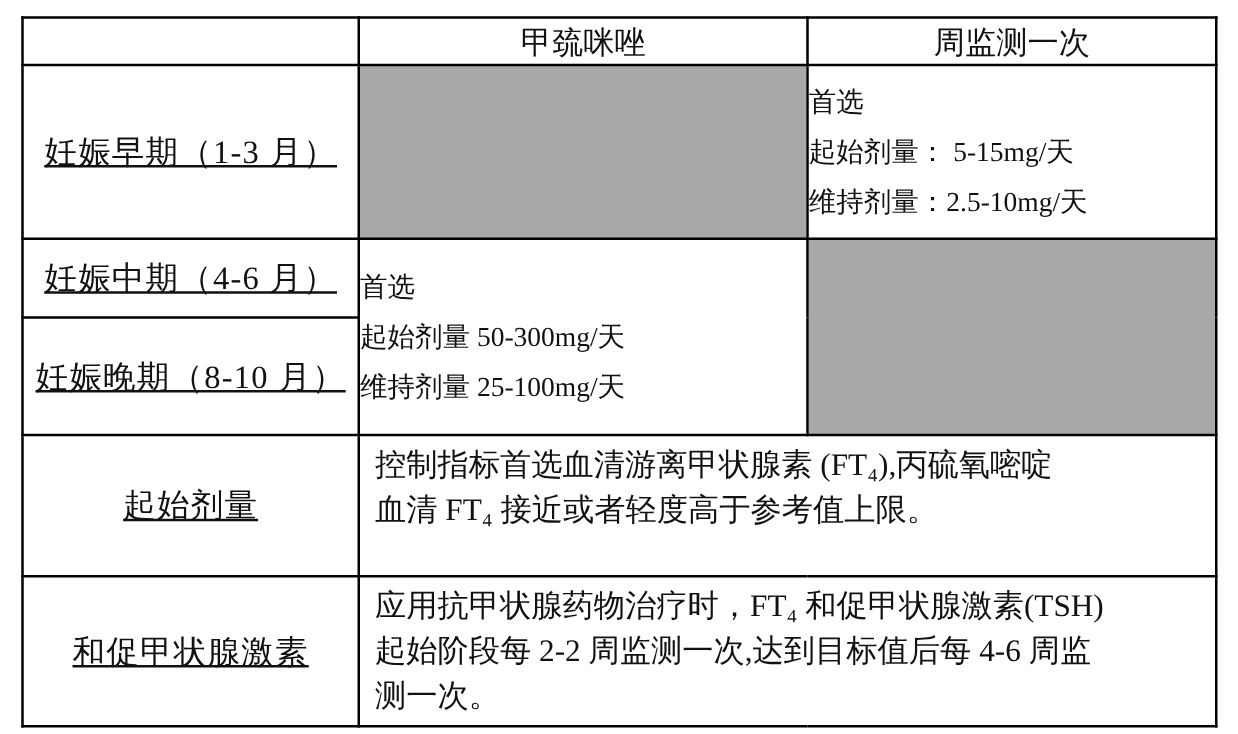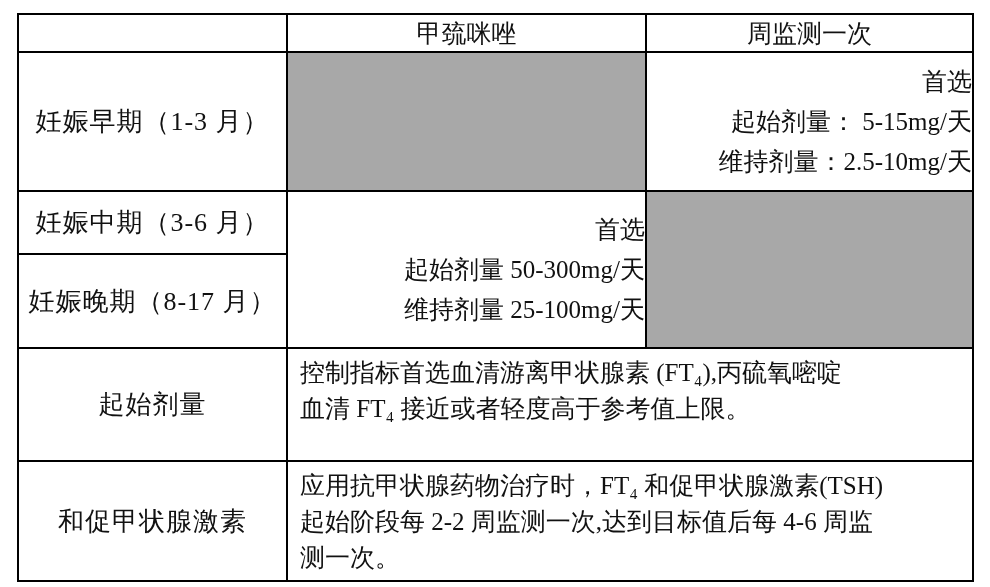--- a/index.html
+++ b/index.html
@@ -31,25 +31,26 @@
     text-align: center;
     vertical-align: middle;
     font-size: 25px;
     font-family: Liberation Mono, monospace;
   }
   .lbl {
     text-align: center;
     vertical-align: middle;
     font-size: 26px;
     letter-spacing: 1px;
+    text-decoration: underline;
   }
   .dose {
-    text-align: right;
+    text-align: left;
     vertical-align: middle;
-    font-size: 25px;
+    font-size: 22px;
     line-height: 40px;
     white-space: pre-line;
   }
   .wrap {
     text-align: left;
     vertical-align: top;
     font-size: 25px;
     line-height: 36px;
     padding: 6px 10px 4px 12px;
     white-space: pre-line;
@@ -74,28 +75,28 @@
       <td class="hdr">周监测一次</td>
     </tr>
     <tr style="height:139px">
       <td class="lbl">妊娠早期（1-3 月）</td>
       <td class="shaded" style="background: rgb(168, 168, 168);"></td>
       <td class="dose">首选
 起始剂量： 5-15mg/天
 维持剂量：2.5-10mg/天</td>
     </tr>
     <tr style="height:63px">
-      <td class="lbl">妊娠中期（3-6 月）</td>
+      <td class="lbl">妊娠中期（4-6 月）</td>
       <td class="dose" rowspan="2">首选
 起始剂量 50-300mg/天
 维持剂量 25-100mg/天</td>
       <td class="shaded" rowspan="2" style="background: rgb(168, 168, 168);"></td>
     </tr>
     <tr style="height:94px">
-      <td class="lbl">妊娠晚期（8-17 月）</td>
+      <td class="lbl">妊娠晚期（8-10 月）</td>
     </tr>
     <tr style="height:113px">
       <td class="lbl">起始剂量</td>
       <td class="wrap" colspan="2">控制指标首选血清游离甲状腺素 (FT₄),丙硫氧嘧啶
 血清 FT₄ 接近或者轻度高于参考值上限。</td>
     </tr>
     <tr style="height:112px">
       <td class="lbl">和促甲状腺激素</td>
       <td class="wrap" colspan="2">应用抗甲状腺药物治疗时，FT₄ 和促甲状腺激素(TSH)
 起始阶段每 2-2 周监测一次,达到目标值后每 4-6 周监

